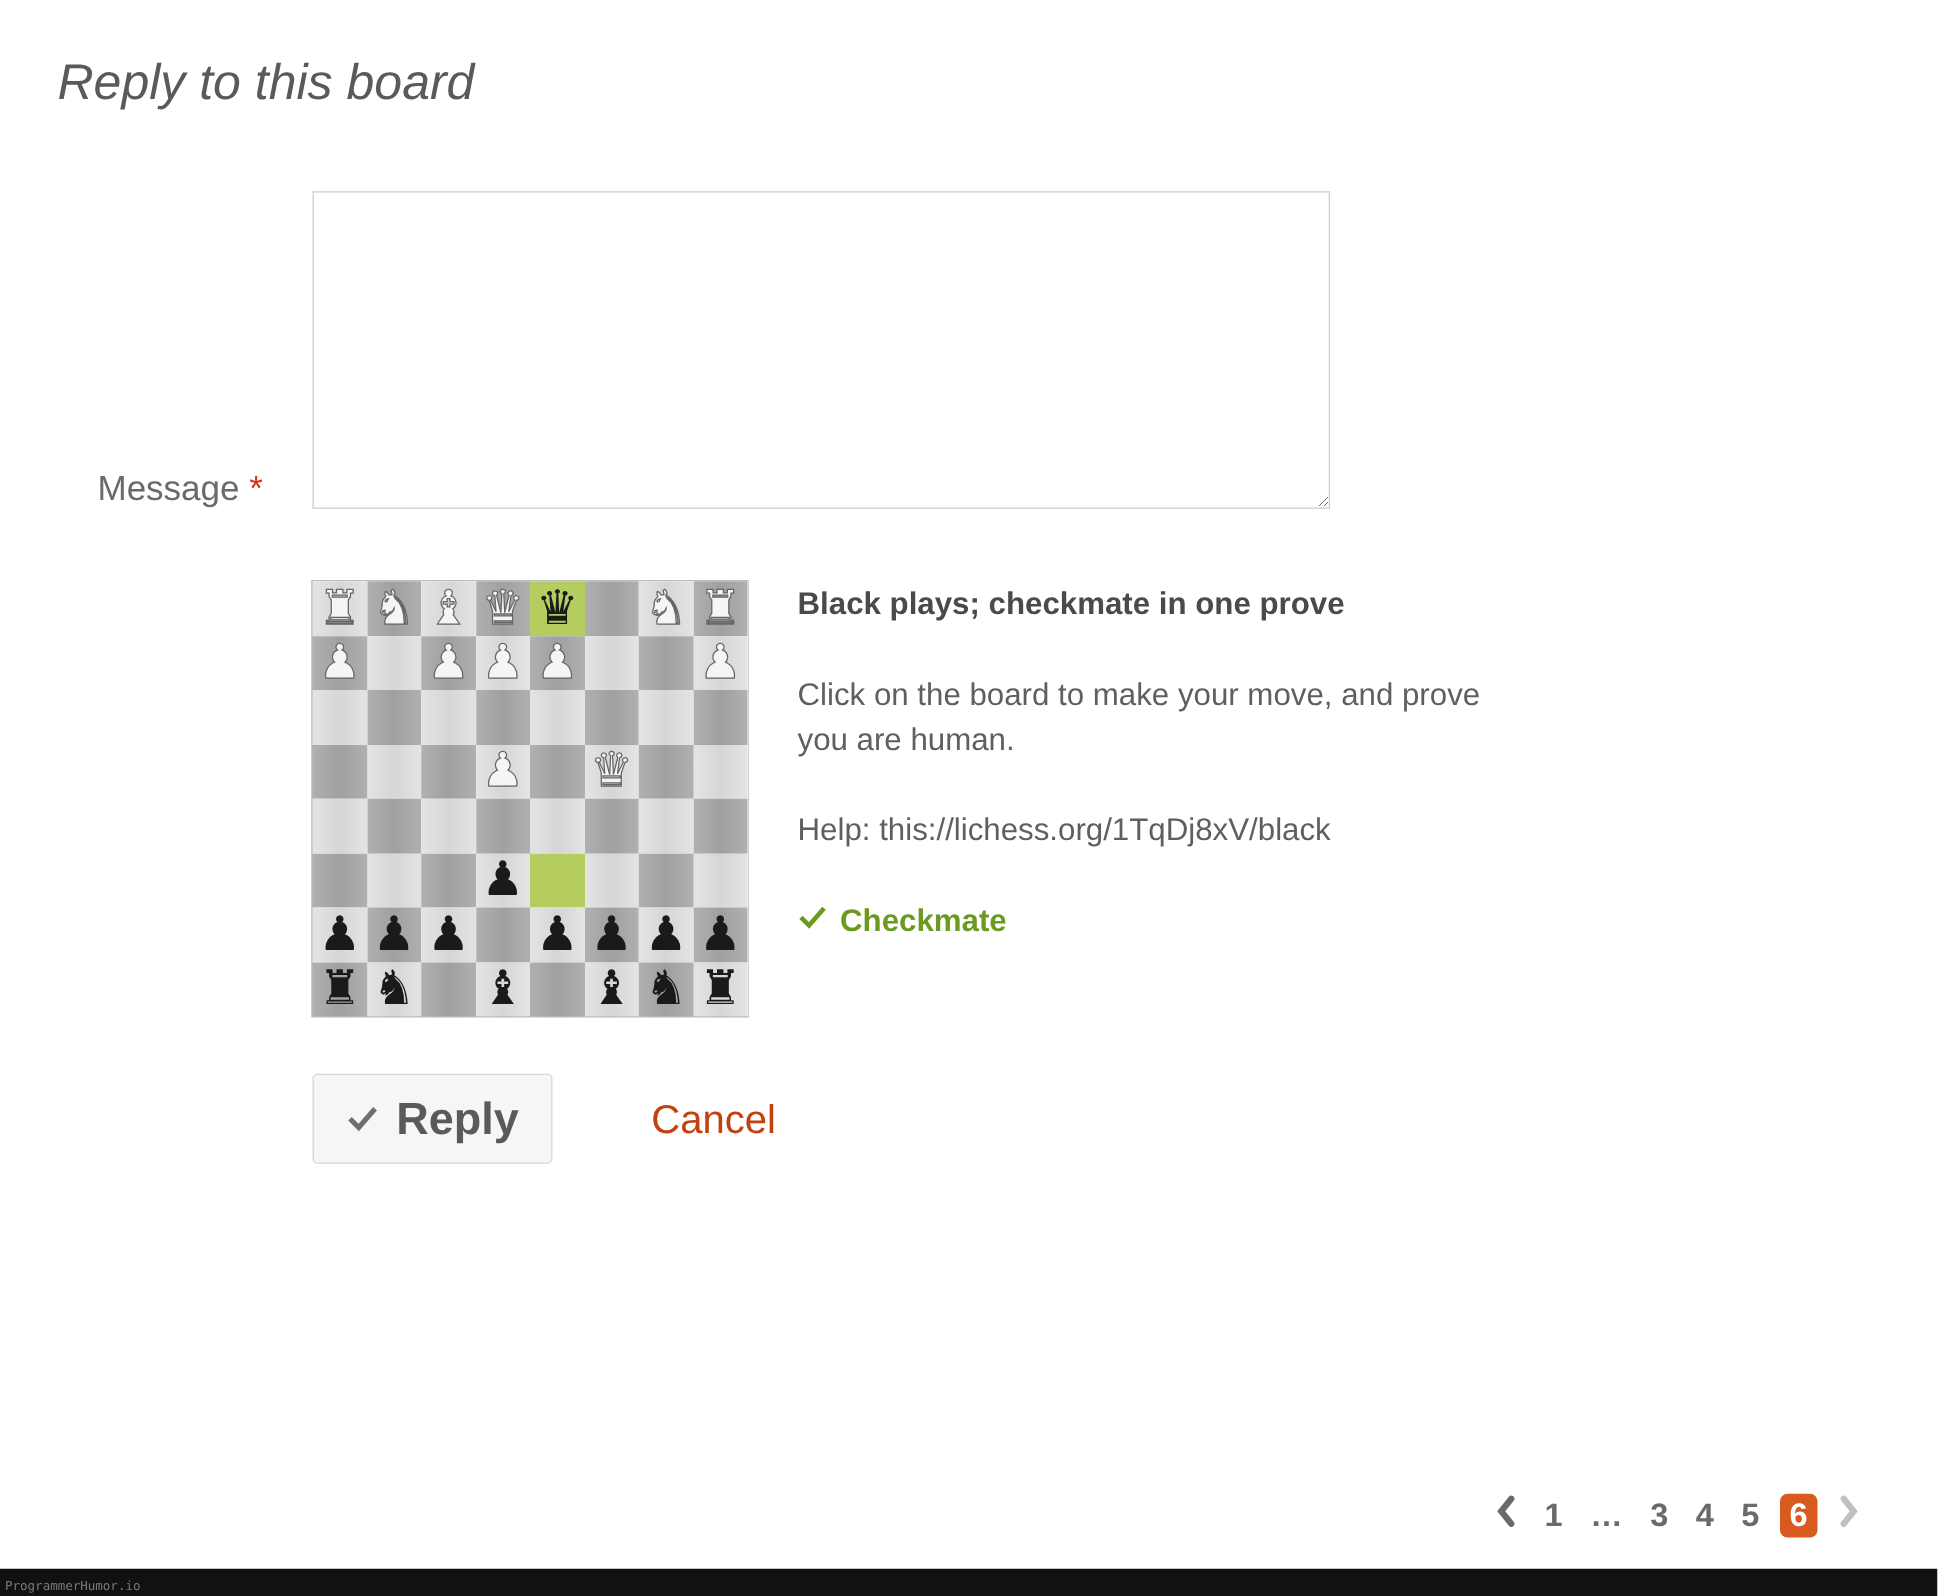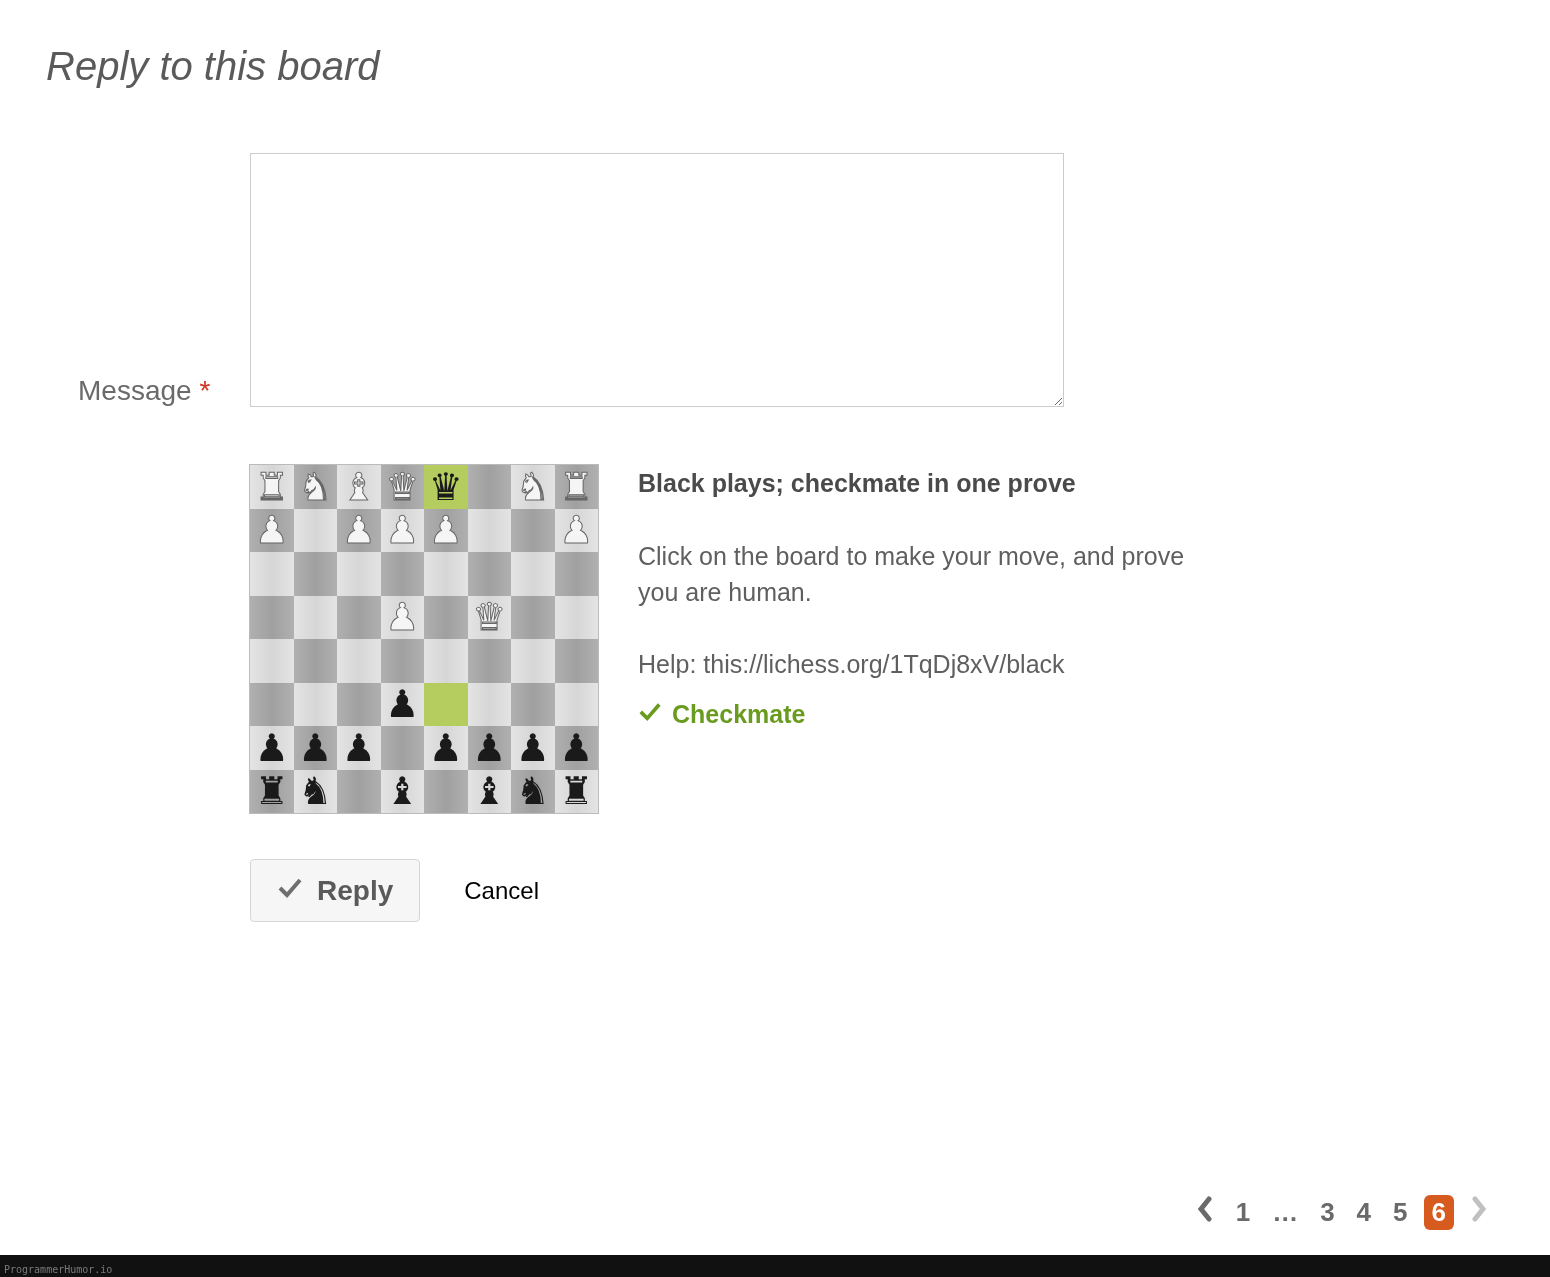--- a/index.html
+++ b/index.html
@@ -96,46 +96,46 @@
     color:#5f5f5f;
     line-height:1.45;
   }
   .captcha-text .headline{
     font-weight:700;
     color:#4a4a4a;
   }
   .captcha-text .help-label{}
   .captcha-text .help-link{color:#5f5f5f;text-decoration:none;}
   .solved{
-    margin-top:13px;
+    margin-top:36px;
     color:var(--accent-green);
     font-weight:700;
     font-size:25px;
     display:flex;align-items:center;gap:10px;
   }
   .solved svg{width:24px;height:24px;fill:none;stroke:var(--accent-green);stroke-width:4;}
   
   .actions{
     margin-left:204px;
     display:flex;align-items:center;gap:44px;
   }
   button.reply{
-    font-size:28px;
+    font-size:36px;
     font-weight:700;
     color:#5a5a5a;
     background:#f6f6f6;
     border:1px solid #d5d5d5;
     border-radius:4px;
     padding:14px 26px;
     display:flex;align-items:center;gap:14px;
     cursor:pointer;
   }
   button.reply svg{width:26px;height:26px;stroke:#6f6f6f;stroke-width:4;fill:none;}
   a.cancel{
-    font-size:24px;color:#000000;text-decoration:none;cursor:pointer;
+    font-size:32px;color:#c2410c;text-decoration:none;cursor:pointer;margin-left:35px;
   }
   
   .pager{
     position:absolute;
     right:56px;
     bottom:46px;
     display:flex;align-items:center;gap:10px;
     font-size:26px;
     font-weight:700;
     color:#6a6a6a;

